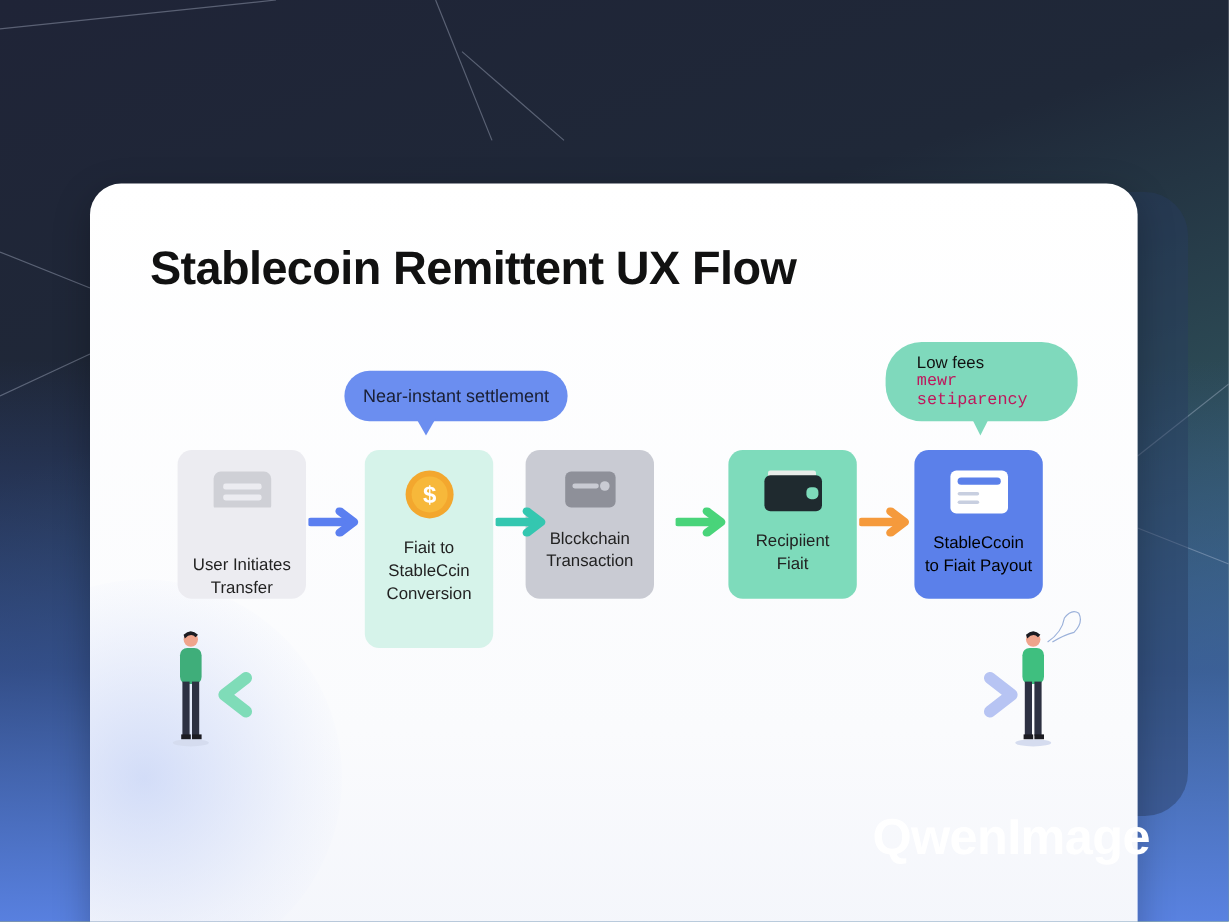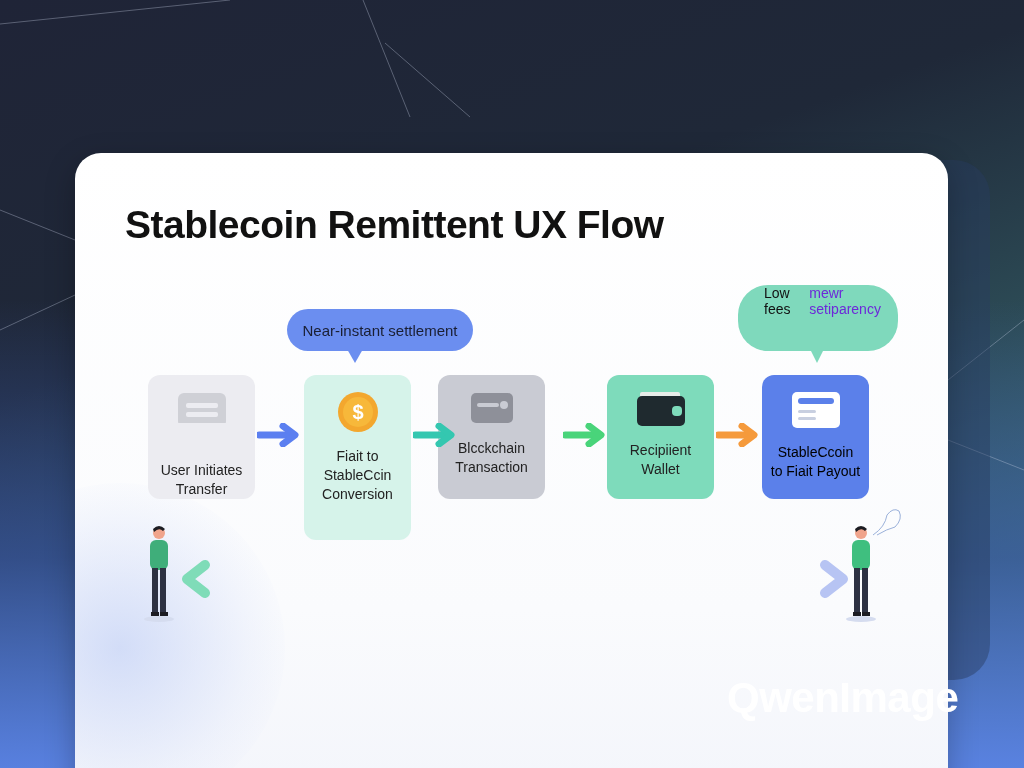--- a/index.html
+++ b/index.html
@@ -36,24 +36,24 @@
     position:absolute; border-radius:24px; font-size:15px; color:#1a1f33;
     display:flex; align-items:center; justify-content:center;
   }
   .bubble-settle { left:212px; top:156px; width:186px; height:42px; background:#6b8ef0; }
   .bubble-settle .tail {
     position:absolute; left:60px; bottom:-12px; width:0; height:0;
     border-left:8px solid transparent; border-right:8px solid transparent; border-top:14px solid #6b8ef0;
   }
   .bubble-fees {
     left:663px; top:132px; width:160px; height:66px; background:#7fd9bc;
-    flex-direction:row; align-items:flex-start; padding-left:26px; box-sizing:border-box; border-radius:30px;
+    flex-direction:column; align-items:flex-start; padding-left:26px; box-sizing:border-box; border-radius:30px;
   }
   .bubble-fees .line1 { font-size:14px; color:#111; }
-  .bubble-fees .line2 { font-size:14px; color:#6d28d9; }
+  .bubble-fees .line2 { font-size:14px; color:#be185d;font-family:Liberation Mono, monospace; }
   .bubble-fees .tail {
     position:absolute; left:72px; bottom:-12px; width:0; height:0;
     border-left:7px solid transparent; border-right:7px solid transparent; border-top:14px solid #7fd9bc;
   }
   .step {
     position:absolute; top:222px; width:107px; height:124px; border-radius:12px;
     display:flex; flex-direction:column; align-items:center; box-sizing:border-box; padding-top:16px;
   }
   .step .label { font-size:14px; color:#222; text-align:center; line-height:19px; margin-top:14px; white-space:pre-line; }
   .s1 { left:73px; background:#ececf1;gap:24px; }
@@ -142,21 +142,21 @@
 Transaction</div>
   </div>
 
   <div class="step s4">
     <svg width="50" height="36">
       <rect x="4" y="1" width="40" height="8" rx="2" fill="#e8ece9"></rect>
       <rect x="1" y="5" width="48" height="30" rx="5" fill="#1f2a2f"></rect>
       <rect x="36" y="15" width="10" height="10" rx="4" fill="#7edbbb"></rect>
     </svg>
     <div class="label">Recipiient
-Wallet</div>
+Fiait</div>
   </div>
 
   <div class="step s5">
     <svg width="50" height="38">
       <rect x="1" y="1" width="48" height="36" rx="5" fill="#ffffff"></rect>
       <rect x="7" y="7" width="36" height="6" rx="3" fill="#5b80ea"></rect>
       <rect x="7" y="19" width="18" height="3" rx="1.5" fill="#c8cfe0"></rect>
       <rect x="7" y="26" width="18" height="3" rx="1.5" fill="#c8cfe0"></rect>
     </svg>
     <div class="label" style="color:#000000">StableCcoin

